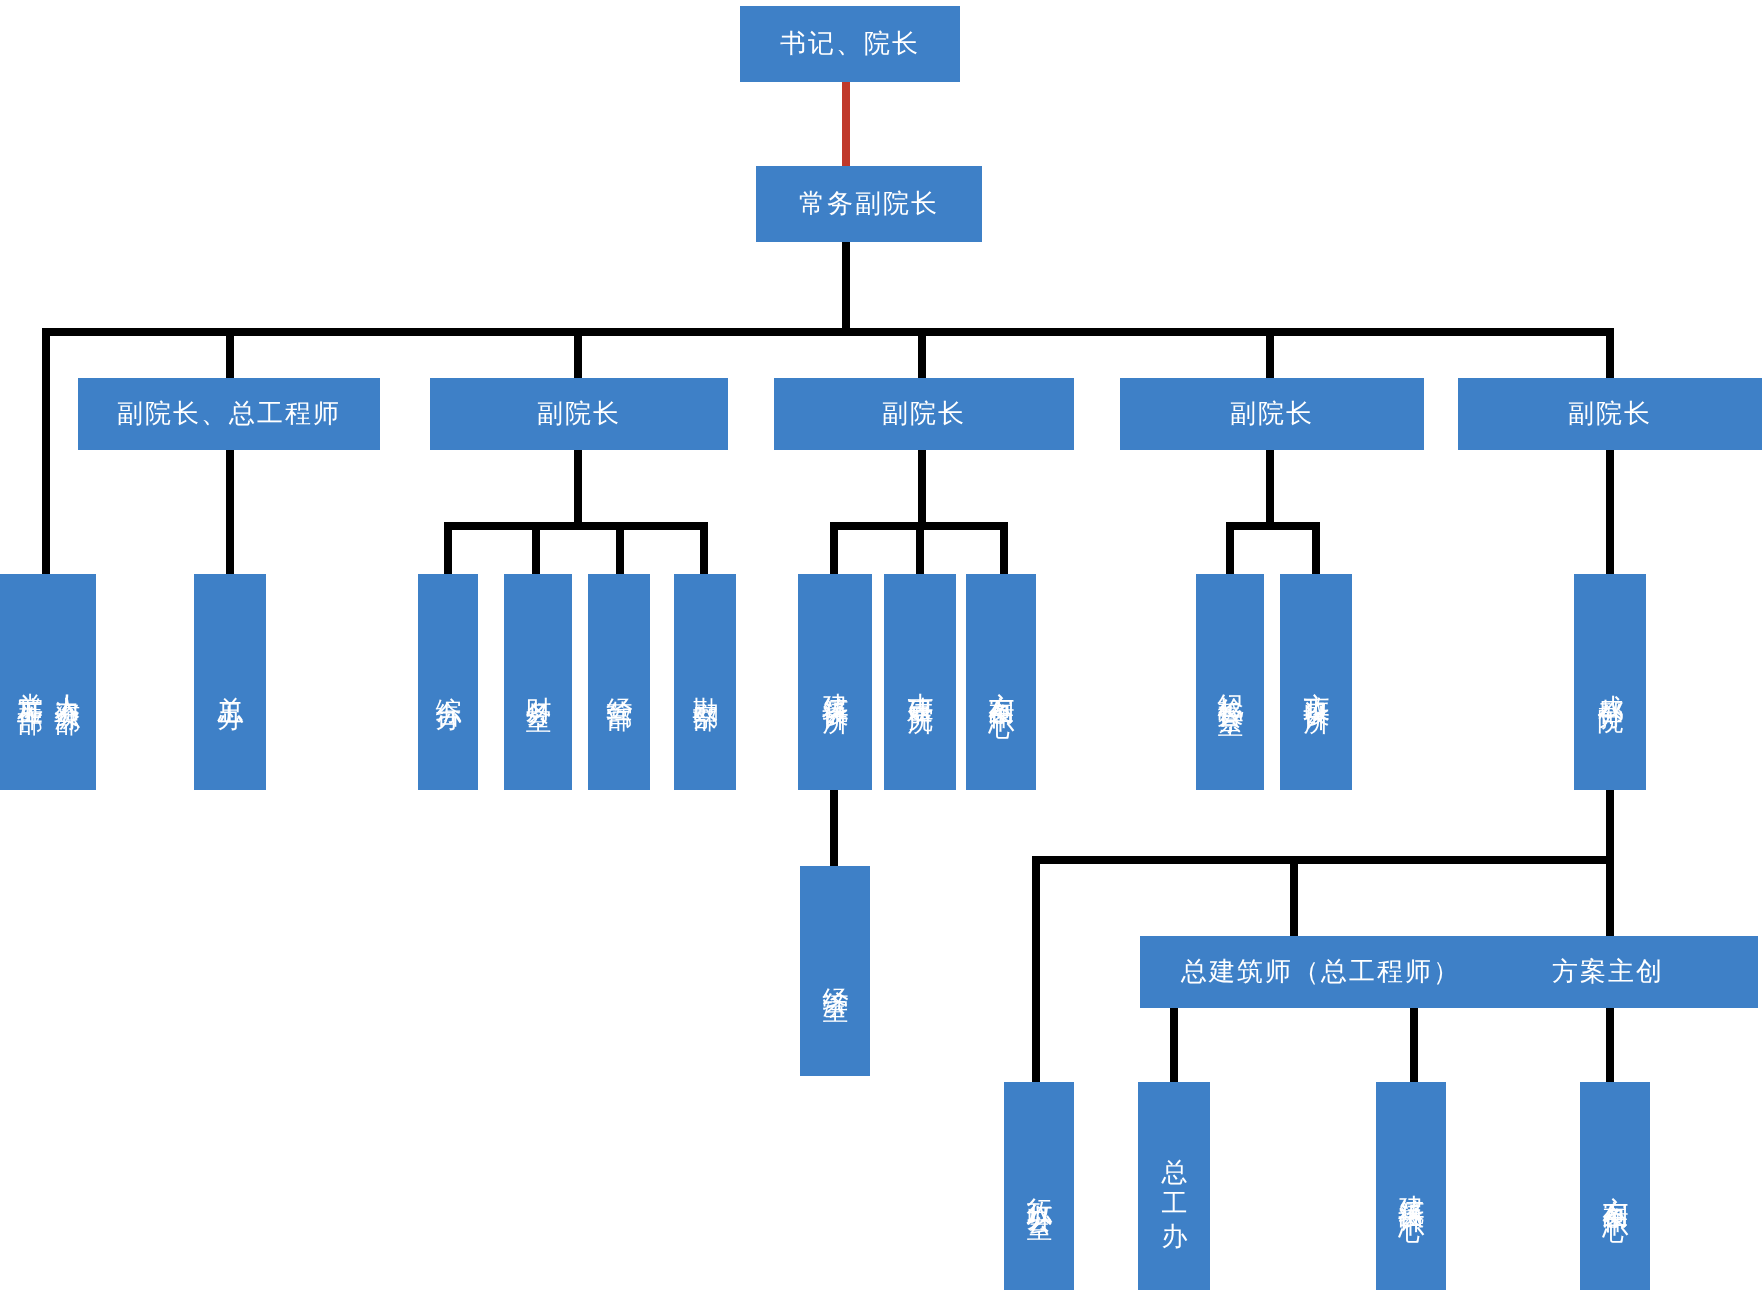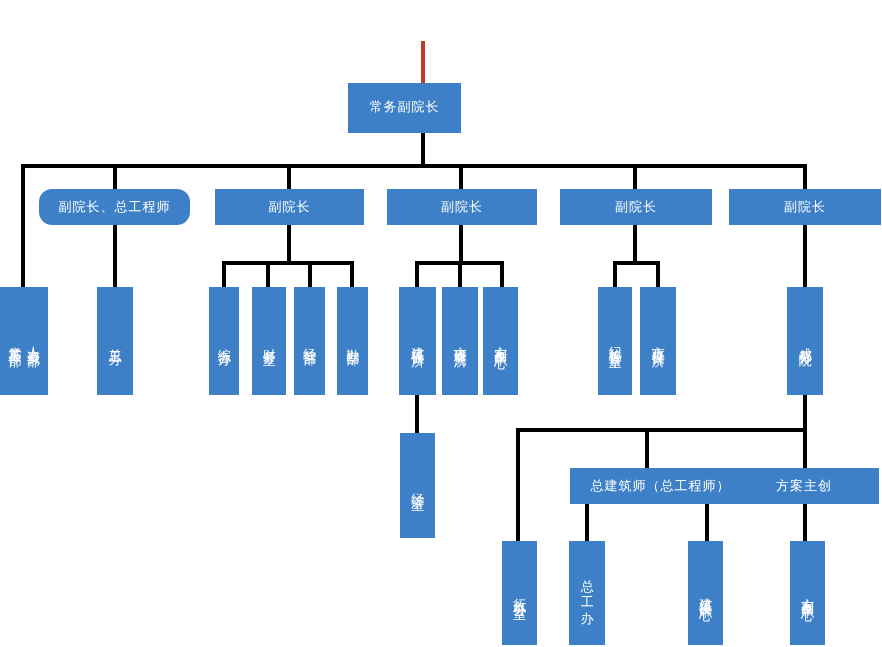--- a/index.html
+++ b/index.html
@@ -79,24 +79,27 @@
 
   <div class="edge" style="left:803px; top:395px; width:4px; height:37px;"></div>
   <div class="edge" style="left:516px; top:428px; width:291px; height:4px;"></div>
   <div class="edge" style="left:516px; top:428px; width:4px; height:113px;"></div>
   <div class="edge" style="left:645px; top:428px; width:4px; height:40px;"></div>
   <div class="edge" style="left:803px; top:428px; width:4px; height:40px;"></div>
   <div class="edge" style="left:585px; top:503px; width:4px; height:38px;"></div>
   <div class="edge" style="left:705px; top:503px; width:4px; height:38px;"></div>
   <div class="edge" style="left:803px; top:503px; width:4px; height:38px;"></div>
 
-  <div class="node h" style="left:348px; top:83px; width:113px; height:50px;font-family:Liberation Mono, monospace;">
+  <div class="node h" style="left:370px; top:3px; width:110px; height:38px;">
+    <span>书记、院长</span>
+  </div>
+  <div class="node h" style="left:378px; top:83px; width:113px; height:38px;">
     <span>常务副院长</span>
   </div>
-  <div class="node h" style="left:39px; top:189px; width:151px; height:36px;border-radius:13px;">
+  <div class="node h" style="left:39px; top:189px; width:151px; height:36px;">
     <span>副院长、总工程师</span>
   </div>
   <div class="node h" style="left:215px; top:189px; width:149px; height:36px;">
     <span>副院长</span>
   </div>
   <div class="node h" style="left:387px; top:189px; width:150px; height:36px;">
     <span>副院长</span>
   </div>
   <div class="node h" style="left:560px; top:189px; width:152px; height:36px;">
     <span>副院长</span>

